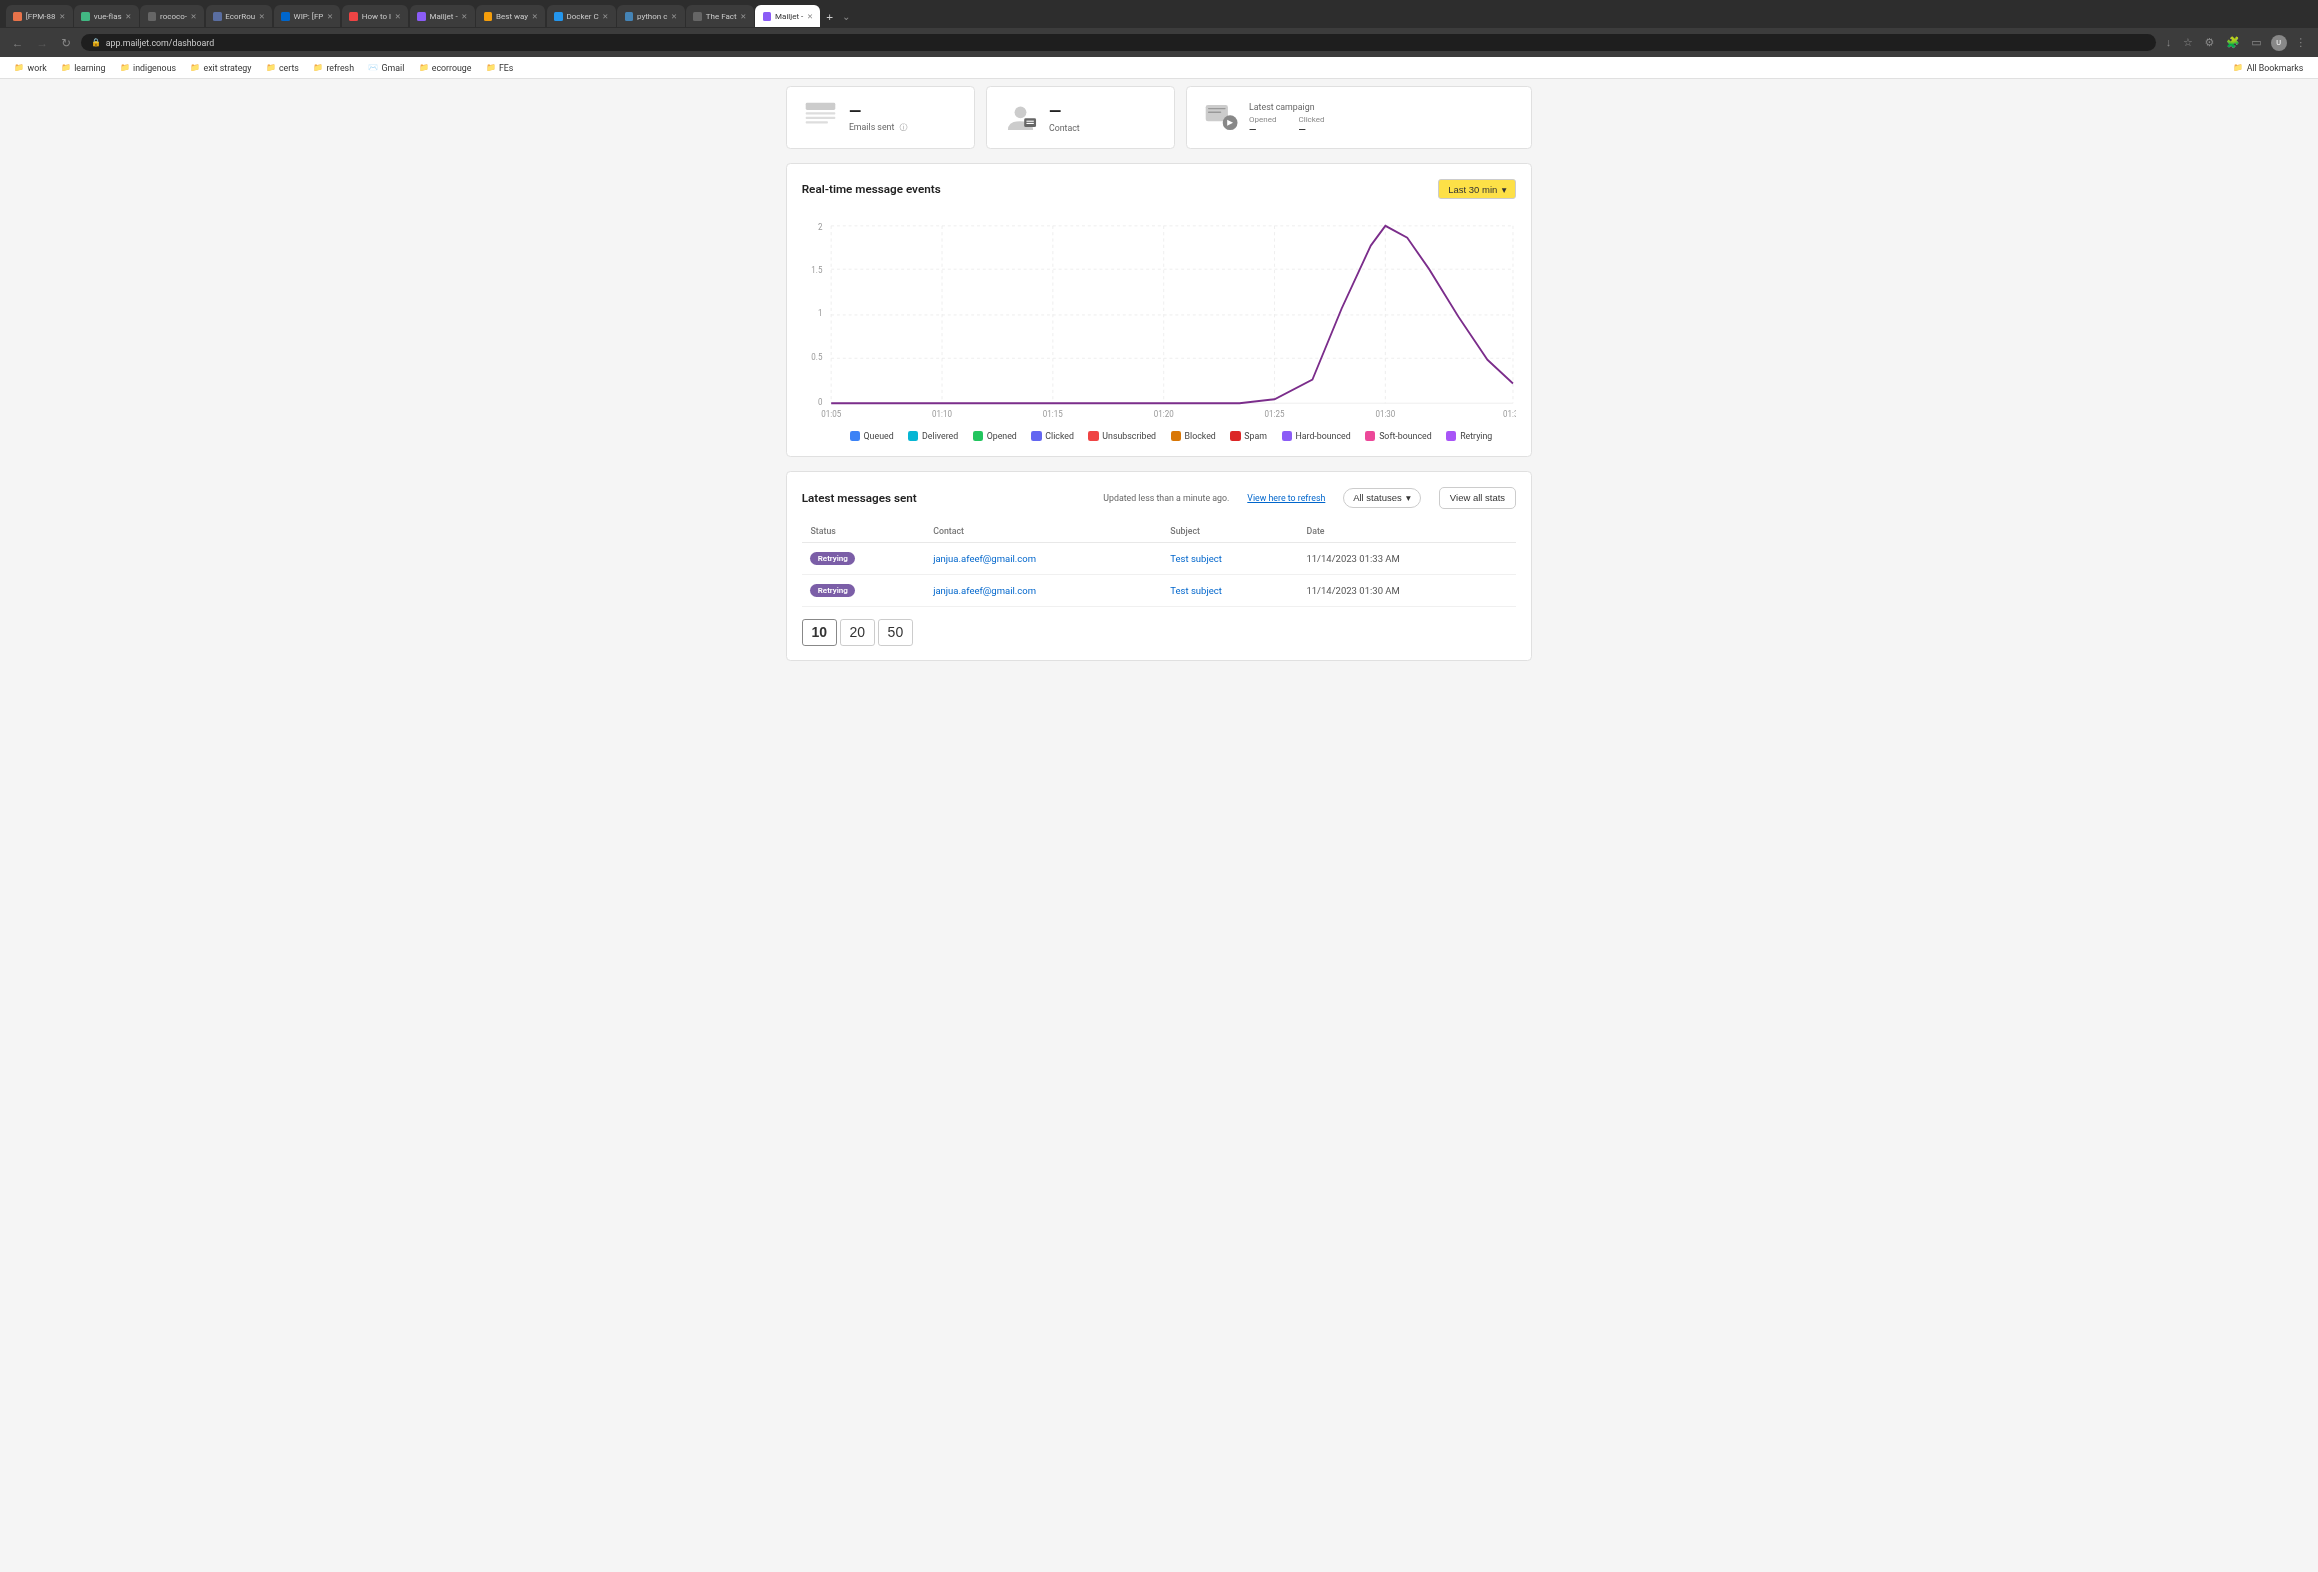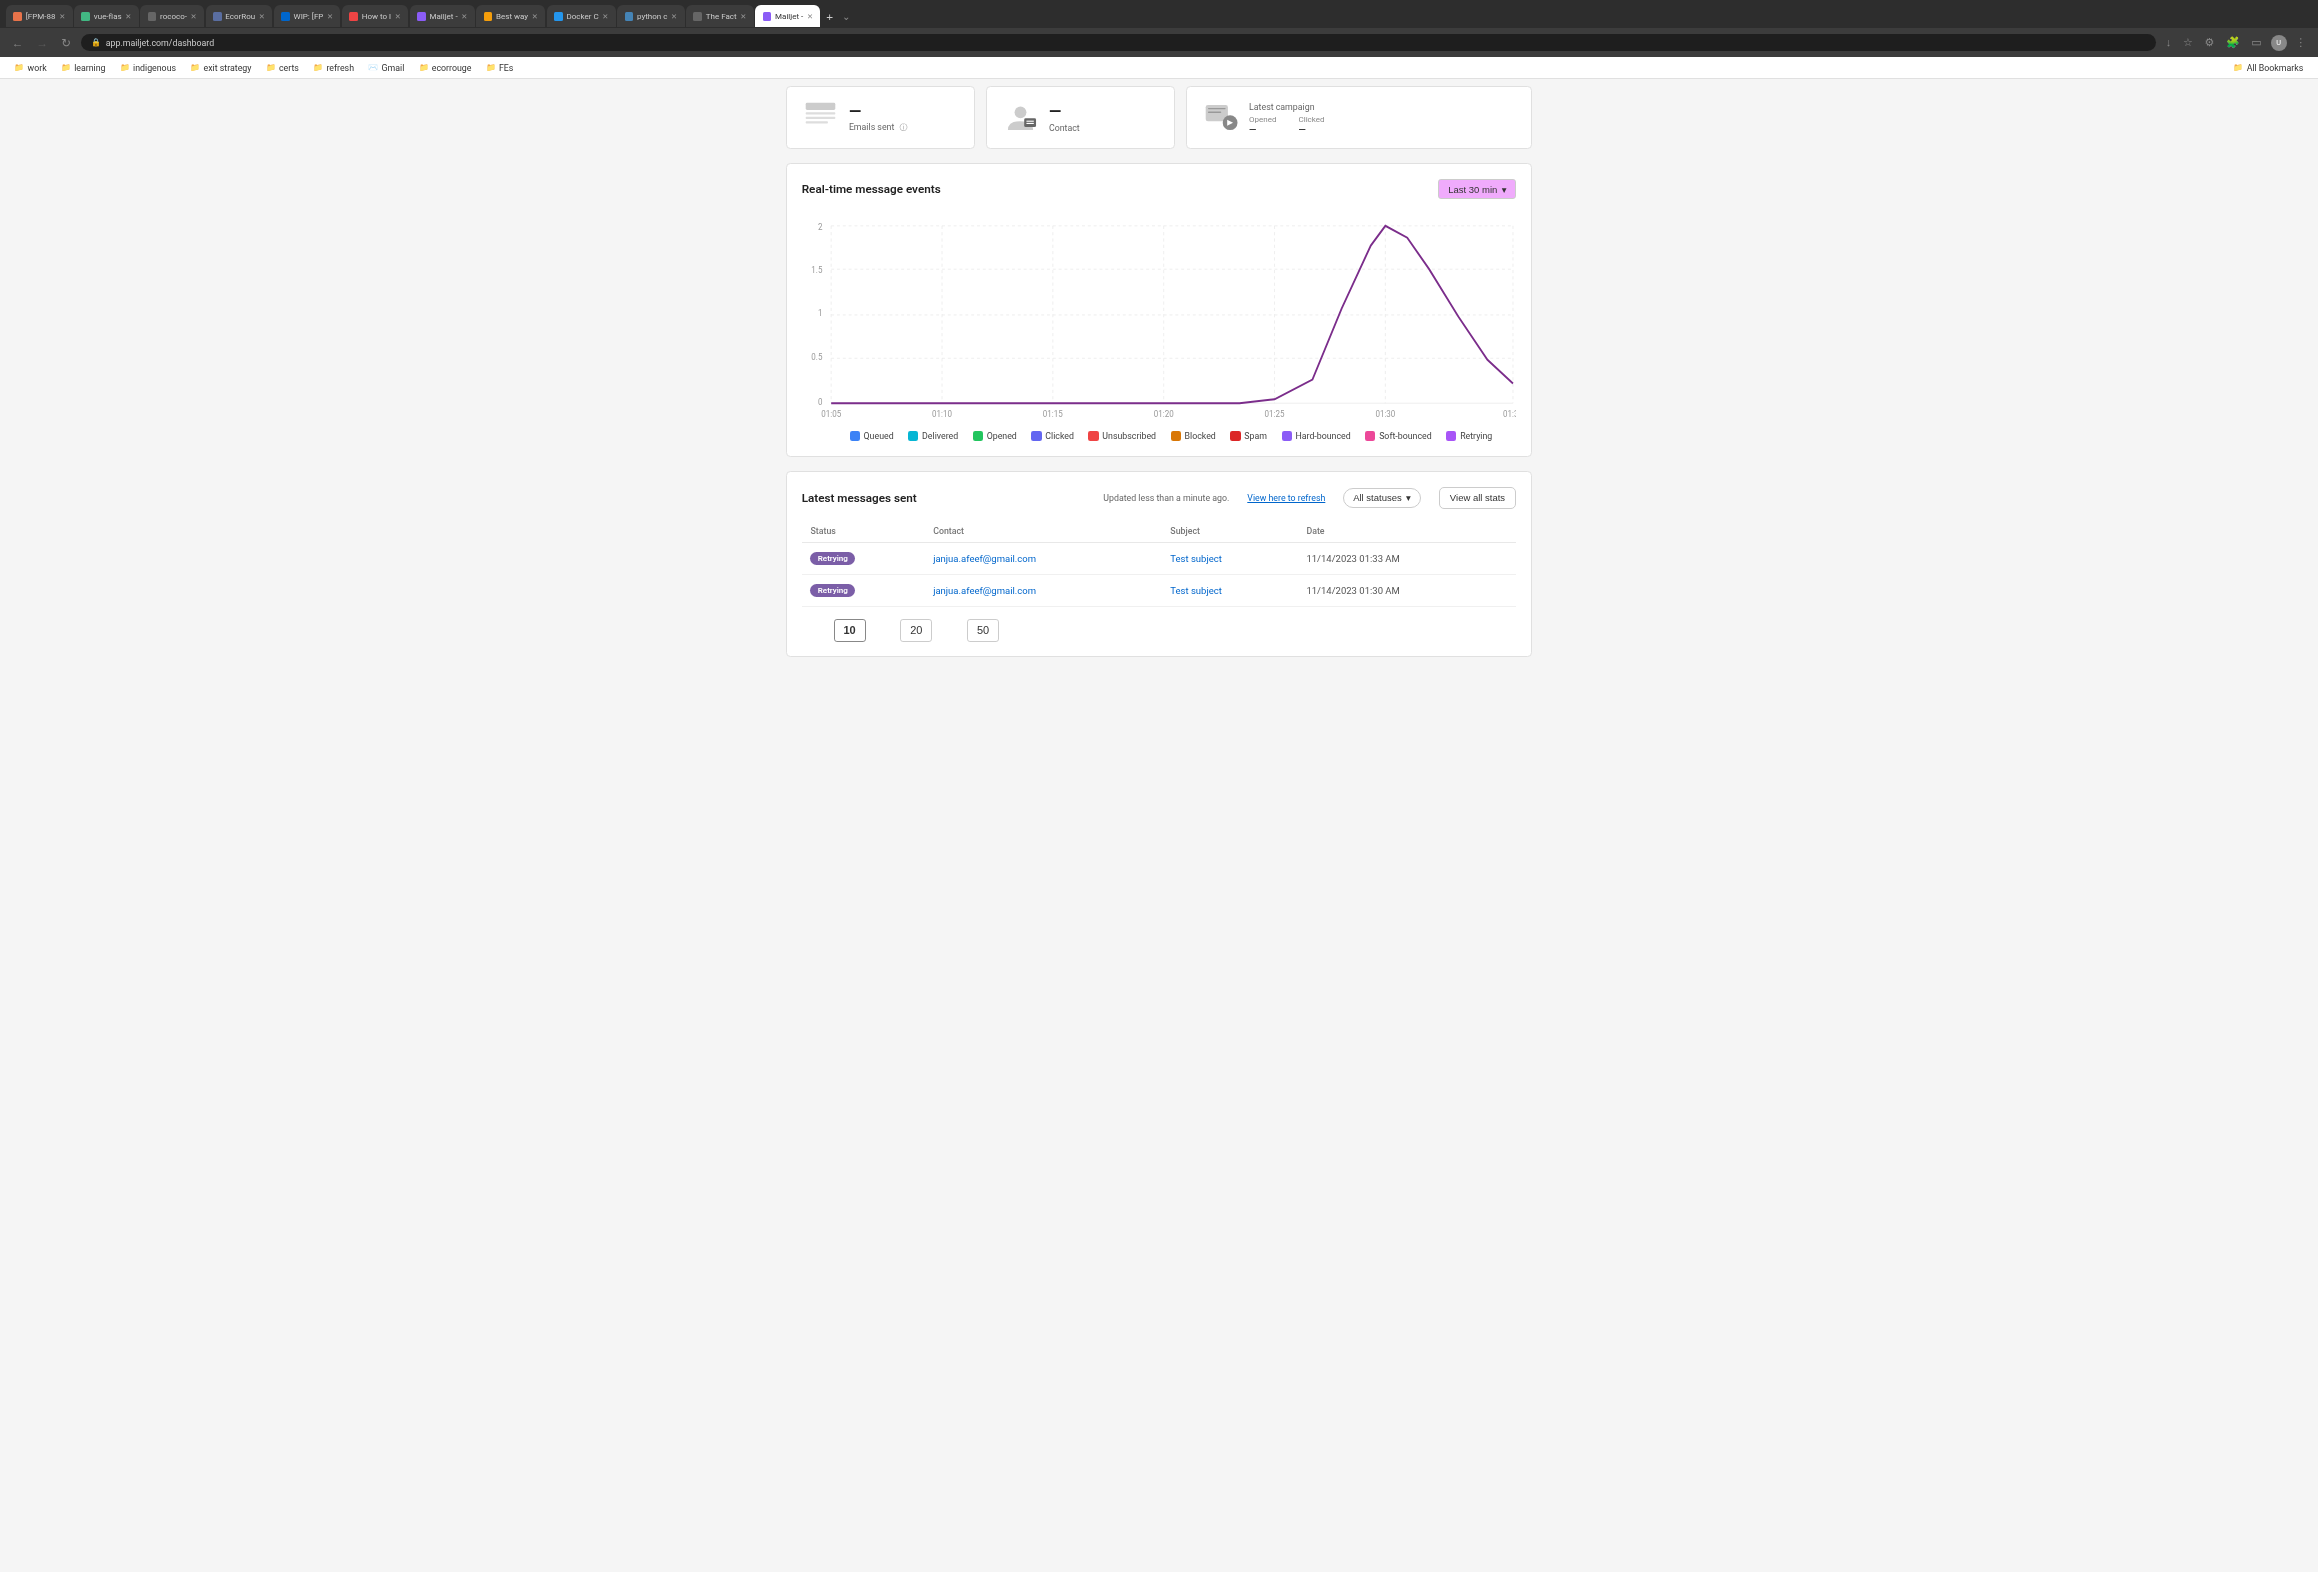--- a/index.html
+++ b/index.html
@@ -220,21 +220,21 @@
       color: #222;
     }
 
     .dropdown-btn {
       display: flex;
       align-items: center;
       gap: 4.4px;
       border: 0.7px solid #ccc;
       border-radius: 2.9px;
       padding: 3.7px 8.8px;
-      background: #f0abfc;
+      background: #fde047;
       font-size: 9.5px;
       cursor: pointer;
       color: #333;
     }
 
     
     .chart-container {
       position: relative;
       height: 205px;
       width: 100%;
@@ -385,26 +385,25 @@
       display: flex;
       gap: 2.9px;
       margin-top: 11.7px;
     }
 
     .page-btn {
       border: 0.7px solid #ccc;
       border-radius: 2.9px;
       padding: 4.4px 8.8px;
       background: white;
-      font-size: 11px;
+      font-size: 14px;
       cursor: pointer;
       color: #333;
       min-width: 26px;
       text-align: right;
-      margin-left: 32px;
     }
 
     .page-btn.active {
       background: white;
       border-color: #888;
       font-weight: 600;
     }
   </style>
 </head>
 <body>

